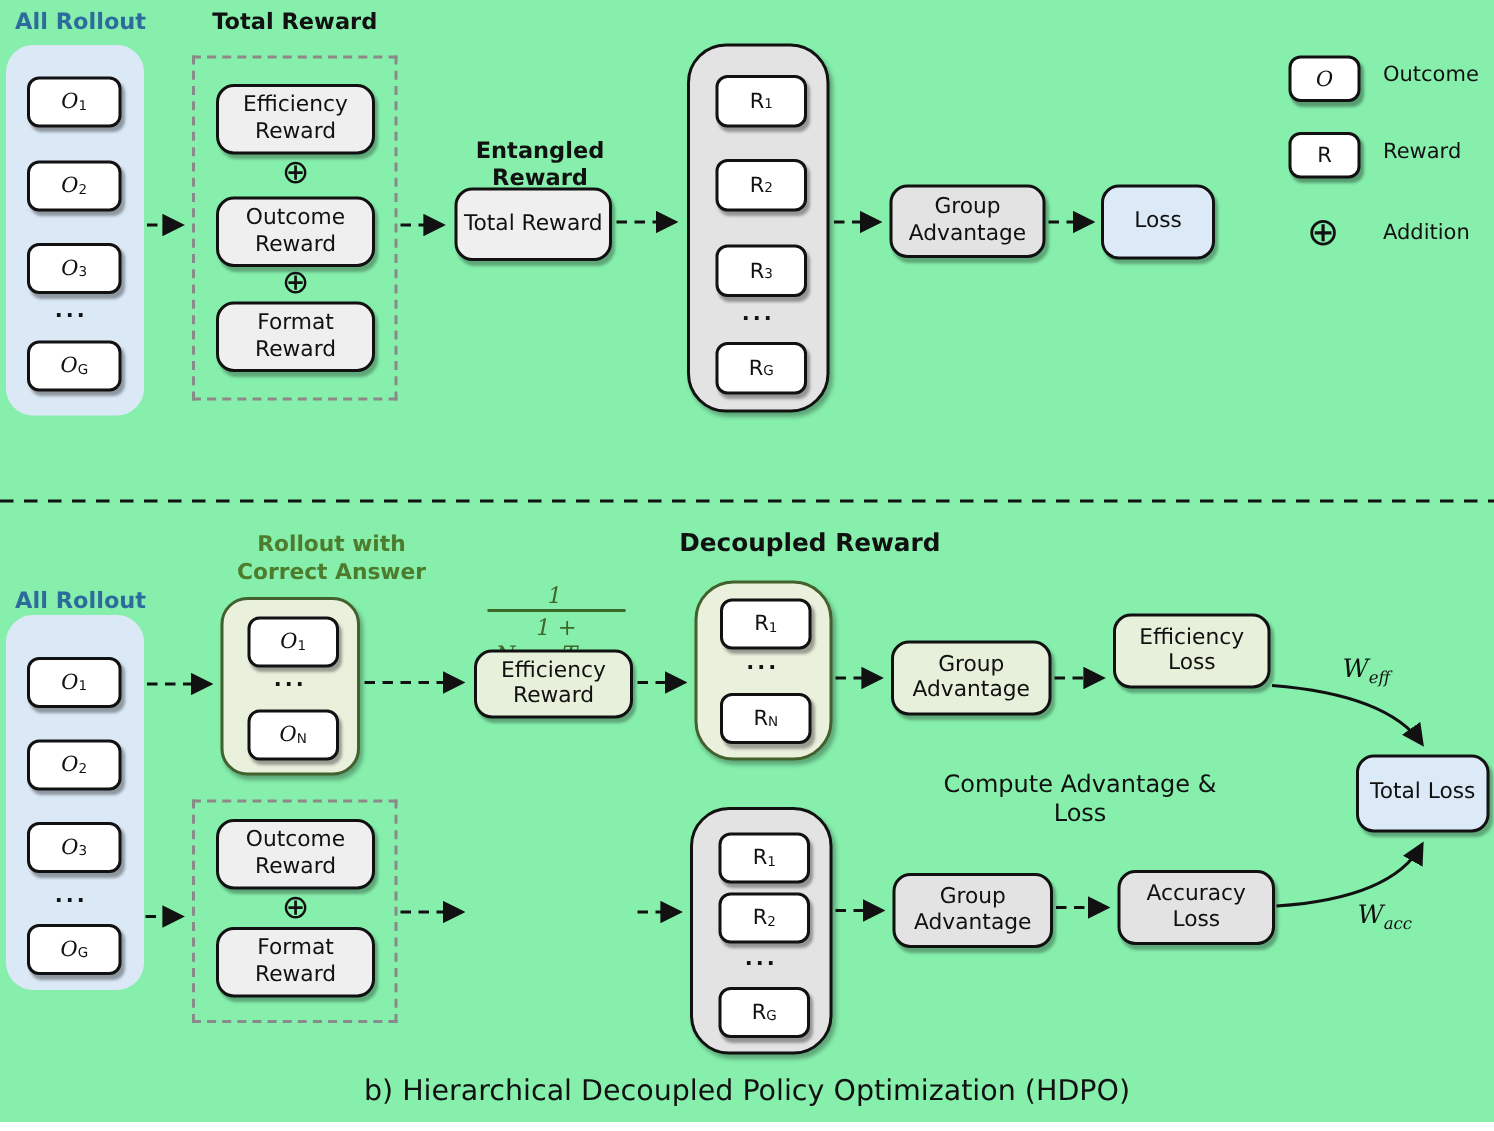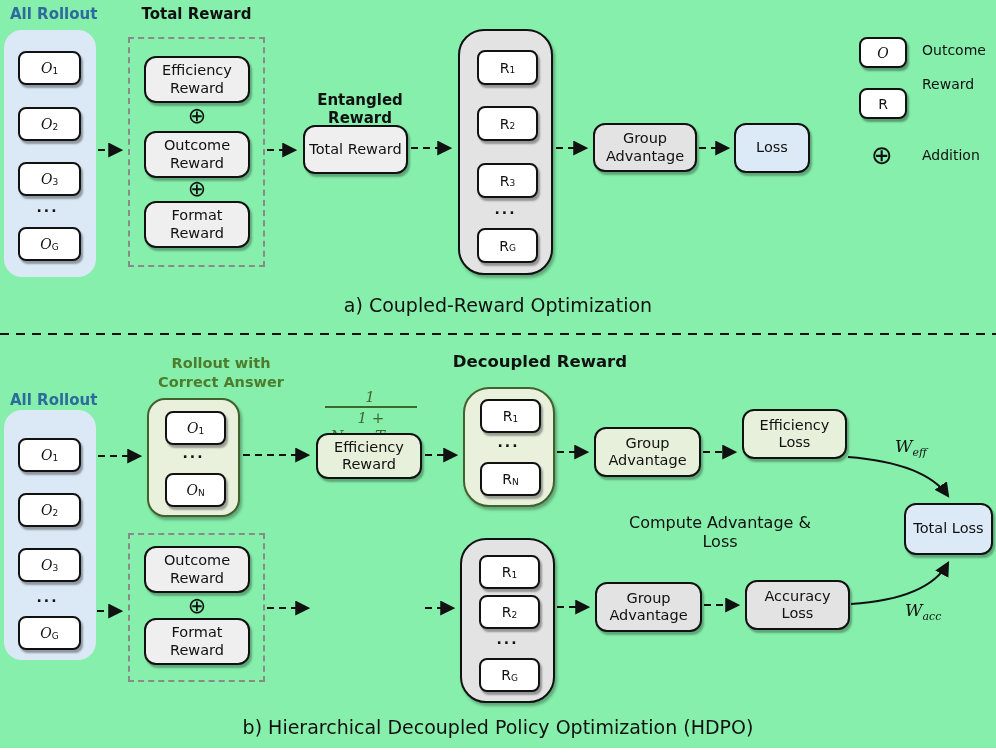--- a/index.html
+++ b/index.html
@@ -143,25 +143,24 @@
   <div class="box fill-gray2" style="left:593px;top:123px;width:104px;height:49px;">Group Advantage</div>
   <div class="box fill-blue" style="left:734px;top:123px;width:76px;height:50px;">Loss</div>
 
   <div class="chip" style="left:859px;top:37px;width:44px;height:27px;">
       <span class="oi">O</span>
     </div>
   <div class="lgl" style="left:922px;top:42px;">Outcome</div>
   <div class="chip" style="left:859px;top:88px;width:44px;height:27px;">
       <span>R</span>
     </div>
-  <div class="lgl" style="left:922px;top:76px;">Reward</div>
+  <div class="lgl" style="left:922px;top:93px;">Reward</div>
   <div class="plus" style="left:868px;top:142px;width:28px;font-size:26px;">⊕</div>
   <div class="lgl" style="left:922px;top:147px;">Addition</div>
 
-  <div class="cap" style="top:294px;">a) Coupled-Reward Optimization</div>
 
   <div class="h h-green" style="left:134px;top:354px;width:130px;">
     <span>Rollout with</span><br>
     <span>Correct Answer</span>
   </div>
   <div class="h h-blue" style="left:10px;top:391px;">All Rollout</div>
 
   <div class="holder holder-blue abs" style="left:4px;top:410px;width:92px;height:250px;"></div>
   <div class="chip" style="left:18px;top:438px;width:59px;height:30px;">
       <span class="oi">O</span>

